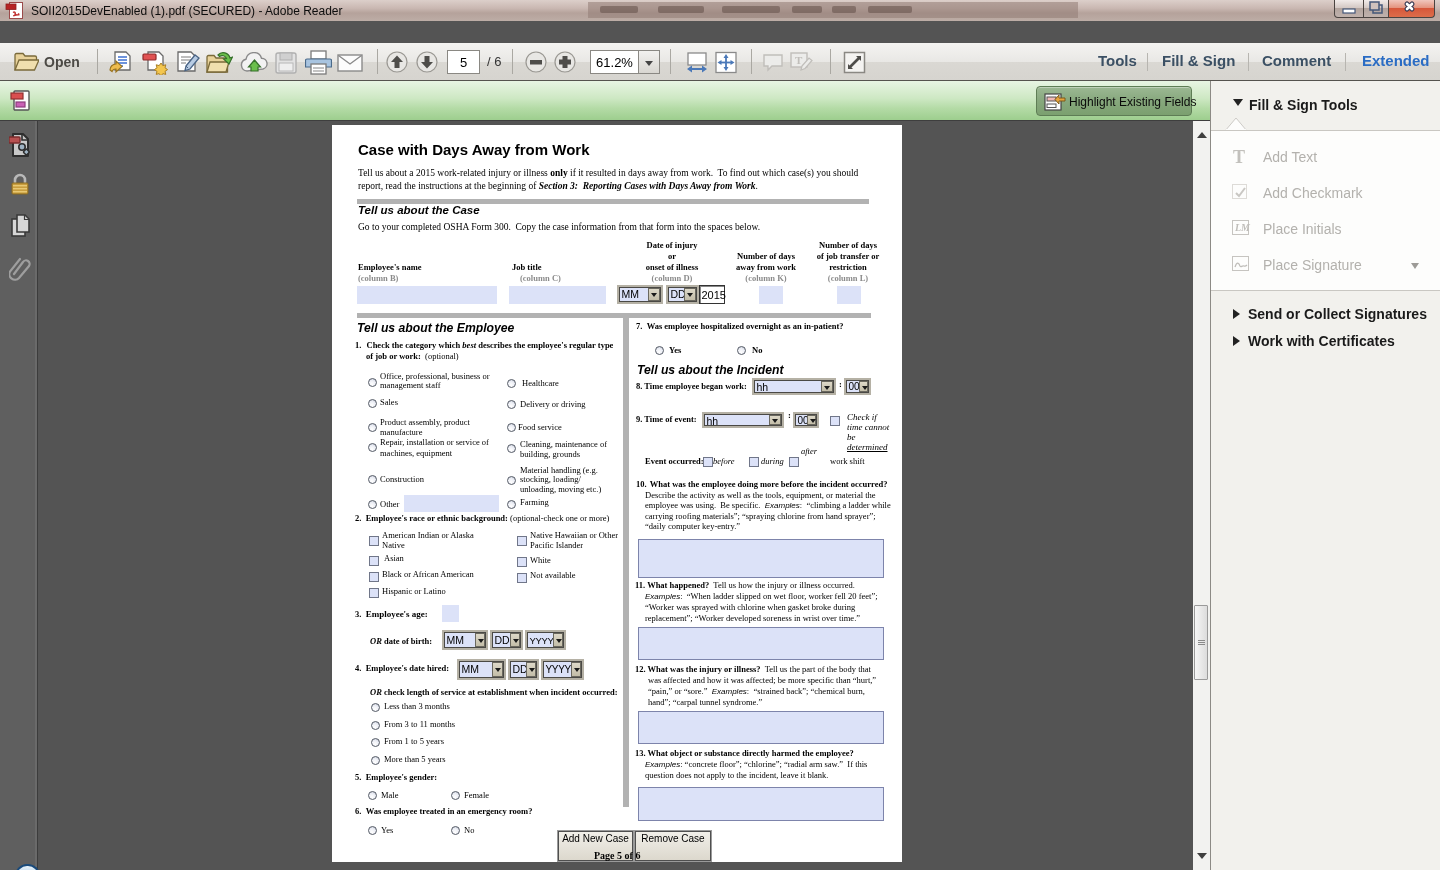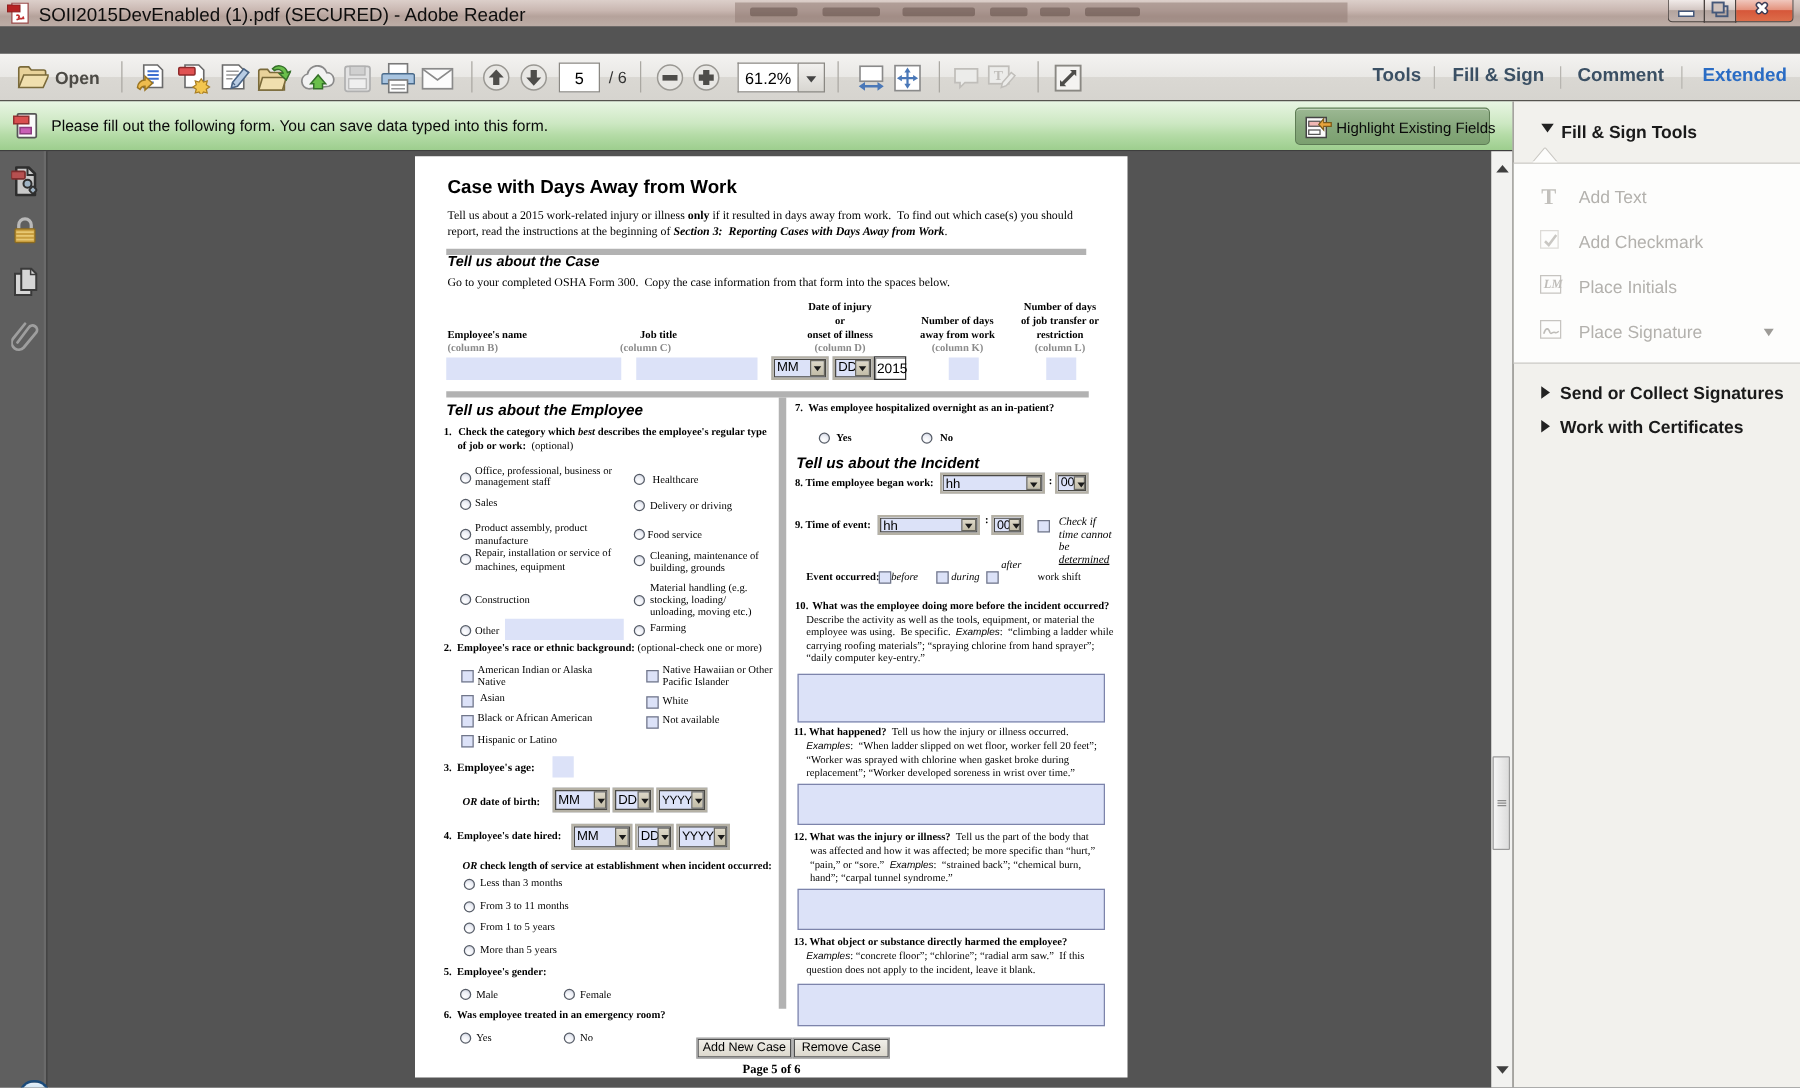--- a/index.html
+++ b/index.html
@@ -6,21 +6,21 @@
   html,body { width:1440px; height:870px; overflow:hidden; font-family:"Liberation Sans", sans-serif; }
   .abs { position:absolute; }
   #win { position:relative; width:1440px; height:870px; background:#545454; }
 
   
   #titlebar { position:absolute; left:0; top:0; width:1440px; height:21px;
     background:linear-gradient(#dccfca 0%, #c9b7b1 40%, #b5a29b 62%, #bdada6 100%); }
   #titlebar .ghost { position:absolute; left:588px; top:2px; width:490px; height:16px;
     background:rgba(146,124,116,.55); }
   #titlebar .gw { position:absolute; top:6px; height:7px; background:rgba(84,64,58,.45); border-radius:2px; }
-  #titlebar .title { position:absolute; left:31px; top:4px; font-size:15px; color:#0d0d0d; }
+  #titlebar .title { position:absolute; left:31px; top:4px; font-size:12px; color:#0d0d0d; }
   .winbtn { position:absolute; top:0; height:18px; border:1px solid #4a4340; border-top:none;
     background:linear-gradient(#f1ebe9 0%, #d4c8c4 45%, #b3a49e 50%, #c0b2ad 100%); }
   .winbtn.mini { left:1334px; width:30px; border-radius:0 0 0 4px; }
   .winbtn.maxi { left:1363px; width:26px; }
   .winbtn.clos { left:1388px; width:47px; border-radius:0 0 4px 0;
     background:linear-gradient(#f0c7bd 0%, #e4947f 45%, #d6573a 50%, #dd6d4a 100%); }
 
   
   #menubar { position:absolute; left:0; top:21px; width:1440px; height:21px; background:#dcdad5;
     border-top:1px solid #8e8a85; border-bottom:1px solid #b5b2ac; font-size:12.5px; color:#000; }
@@ -69,21 +69,21 @@
   .radio { position:absolute; width:9px; height:9px; border-radius:50%;
     border:1px solid #555b66; background:radial-gradient(circle at 40% 75%, #ffffff 0%, #eceef5 55%, #b9bfce 100%); }
   .chk { position:absolute; width:10px; height:10px; border:1px solid #707689; background:#dce2f8; }
   .grayline { position:absolute; background:#b2b2b2; }
   .qt { position:absolute; font-size:8.5px; line-height:10px; white-space:nowrap; margin-top:-2.5px; }
   .b { font-weight:bold; }
   .i { font-style:italic; }
   .sh { position:absolute; font-family:"Liberation Sans",sans-serif; font-weight:bold; font-style:italic; white-space:nowrap; font-size:12.2px; }
   .colh { position:absolute; font-weight:bold; font-size:8.5px; line-height:9px; white-space:nowrap; }
   .colg { position:absolute; font-weight:bold; font-size:8.5px; line-height:9px; color:#8b8b8b; white-space:nowrap; }
-  .pdfbtn { position:absolute; height:15px; background:linear-gradient(#f1efe9,#dcd8cd);
+  .pdfbtn { position:absolute; height:30px; background:linear-gradient(#f1efe9,#dcd8cd);
     border:1px solid #4f4f4f; outline:1px solid #9a9a9a; font-family:"Liberation Sans",sans-serif;
     font-size:10px; line-height:13px; white-space:nowrap; text-align:center; }
 
   
   #rightpanel .hdr { position:absolute; font-weight:bold; font-size:14px; color:#1a1a1a; }
   #rightpanel .tool { position:absolute; font-size:14px; color:#b3b1ad; }
   .whitebox { position:absolute; left:0; top:49px; width:230px; height:161px; background:#fdfdfc;
     border-top:1px solid #c9c7c2; border-bottom:1px solid #c9c7c2; }
   .notch { position:absolute; left:14px; top:37px; width:22px; height:12px; }
 </style>
@@ -248,21 +248,20 @@
     <div class="navsep" style="left:1345px"></div>
     <div class="navtxt" style="left:1362px;top:9px;color:#2a6cc4">Extended</div>
   </div>
 
   <div id="greenbar">
     <svg class="abs" style="left:10px;top:8px" width="24" height="24" viewBox="0 0 24 24">
       <rect x="4" y="2" width="15" height="19" fill="#fbfbfb" stroke="#555" stroke-width="1.4" rx="1"></rect>
       <rect x="1" y="4" width="12" height="6" fill="#d94f4f" stroke="#913030" stroke-width="1.2"></rect>
       <rect x="6" y="13" width="9" height="5" fill="#c95fb5" stroke="#8d3d7e" stroke-width="1.2"></rect>
     </svg>
-    <div class="msg">Please fill out the following form. You can save data typed into this form.</div>
     <div id="hlbtn">
       <svg class="abs" style="left:7px;top:5px" width="22" height="20" viewBox="0 0 22 20">
         <rect x="1" y="2" width="16" height="16" fill="#fcfcfc" stroke="#444" stroke-width="1.2"></rect>
         <rect x="3" y="5" width="9" height="4" fill="#f0b8b4" stroke="#555" stroke-width="1"></rect>
         <rect x="3" y="12" width="9" height="3.5" fill="#fff" stroke="#555" stroke-width="1"></rect>
         <path d="M21 6 L15 6 L15 3 L11 7.5 L15 12 L15 9 L21 9 Z" fill="#e8a33d" stroke="#7a5a1a" stroke-width="1"></path>
       </svg>
       <div class="t">Highlight Existing Fields</div>
     </div>
   </div>
@@ -297,21 +296,21 @@
       <div class="abs sans" style="left:26px;top:16px;font-size:15px;font-weight:bold;">Case with Days Away from Work</div>
       <div class="qt" style="left:26px;top:45px;font-size:9.5px;">Tell us about a 2015 work-related injury or illness <span class="b">only</span> if it resulted in days away from work.&nbsp; To find out which case(s) you should</div>
       <div class="qt" style="left:26px;top:58px;font-size:9.5px;">report, read the instructions at the beginning of <span class="b i">Section 3:&nbsp; Reporting Cases with Days Away from Work</span>.</div>
       <div class="grayline" style="left:25px;top:74px;width:512px;height:5px;"></div>
       <div class="sh" style="left:26px;top:79px;font-size:11.5px;">Tell us about the Case</div>
       <div class="qt" style="left:26px;top:99px;font-size:9.5px;">Go to your completed OSHA Form 300.&nbsp; Copy the case information from that form into the spaces below.</div>
 
       <div class="colh" style="left:26px;top:138px;">Employee's name</div>
       <div class="colg" style="left:26px;top:149px;">(column B)</div>
       <div class="colh" style="left:180px;top:138px;">Job title</div>
-      <div class="colg" style="left:164px;top:149px;text-align:center;">(column C)</div>
+      <div class="colg" style="left:188px;top:149px;text-align:center;">(column C)</div>
       <div class="colh" style="left:340px;top:116px;width:0;"><span style="display:inline-block;transform:translateX(-50%);">Date of injury</span></div>
       <div class="colh" style="left:340px;top:127px;width:0;"><span style="display:inline-block;transform:translateX(-50%);">or</span></div>
       <div class="colh" style="left:340px;top:138px;width:0;"><span style="display:inline-block;transform:translateX(-50%);white-space:nowrap;">onset of illness</span></div>
       <div class="colg" style="left:340px;top:149px;width:0;"><span style="display:inline-block;transform:translateX(-50%);white-space:nowrap;">(column D)</span></div>
       <div class="colh" style="left:434px;top:127px;width:0;"><span style="display:inline-block;transform:translateX(-50%);white-space:nowrap;">Number of days</span></div>
       <div class="colh" style="left:434px;top:138px;width:0;"><span style="display:inline-block;transform:translateX(-50%);white-space:nowrap;">away from work</span></div>
       <div class="colg" style="left:434px;top:149px;width:0;"><span style="display:inline-block;transform:translateX(-50%);white-space:nowrap;">(column K)</span></div>
       <div class="colh" style="left:516px;top:116px;width:0;"><span style="display:inline-block;transform:translateX(-50%);white-space:nowrap;">Number of days</span></div>
       <div class="colh" style="left:516px;top:127px;width:0;"><span style="display:inline-block;transform:translateX(-50%);white-space:nowrap;">of job transfer or</span></div>
       <div class="colh" style="left:516px;top:138px;width:0;"><span style="display:inline-block;transform:translateX(-50%);white-space:nowrap;">restriction</span></div>

